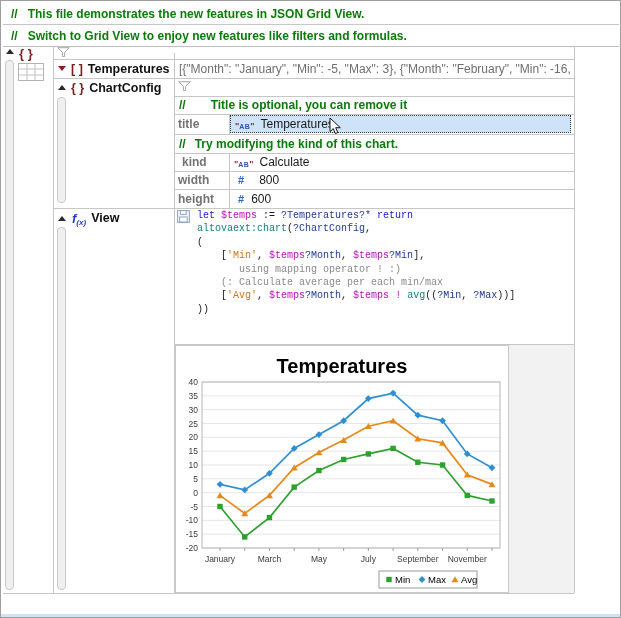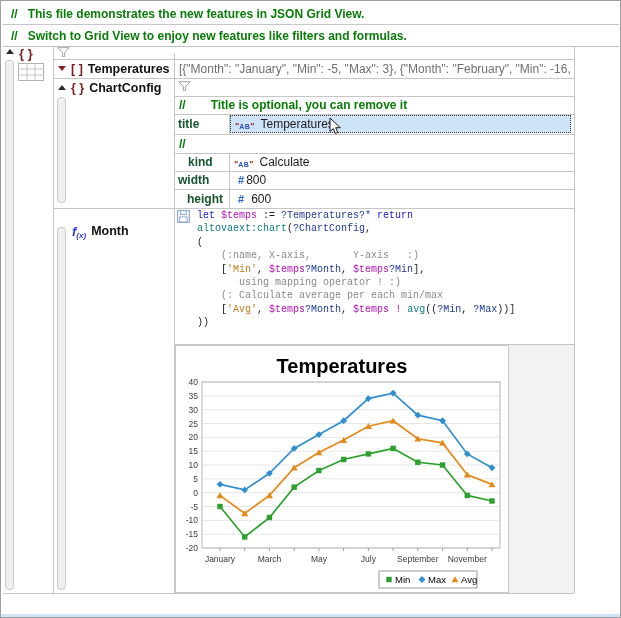--- a/index.html
+++ b/index.html
@@ -6,21 +6,21 @@
   #win{position:relative;width:621px;height:618px;background:#fff;
        border:1px solid #9f9f9f;box-sizing:border-box;overflow:hidden;
        font-family:"Liberation Sans",sans-serif;}
   .abs{position:absolute;}
   .hl{position:absolute;height:1px;background:#c6c6c6;}
   .vl{position:absolute;width:1px;background:#c6c6c6;}
   .comment{color:#0a7c0a;font-weight:600;font-size:12px;line-height:20px;white-space:pre;}
   .maroon{color:#7a2020;font-weight:700;font-size:12.5px;}
   .nodename{color:#111;font-weight:700;font-size:12.5px;}
   .preview{color:#6f6f6f;font-size:12px;white-space:nowrap;}
-  .fieldname{color:#14532d;font-weight:700;font-size:12px;}
+  .fieldname{color:#737373;font-weight:700;font-size:12px;}
   .fieldval{color:#1a1a1a;font-size:12px;}
   .tri{width:0;height:0;display:inline-block;}
   .tri-down-m{border-left:4px solid transparent;border-right:4px solid transparent;border-top:5px solid #8b2020;}
   .tri-up-k{border-left:4px solid transparent;border-right:4px solid transparent;border-bottom:5px solid #2a2a2a;}
   .bar{position:absolute;width:9px;background:#f0f0f0;border:1px solid #c9c9c9;border-radius:4px;box-sizing:border-box;}
   .sel{position:absolute;background:#cfe3f8;border:1px dotted #3c3c3c;box-sizing:border-box;display:flex;align-items:center;}
   .stricon{display:inline-block;font-weight:700;white-space:nowrap;}
   .stricon .q{color:#8a2a2a;font-size:9px;}
   .stricon .ab{color:#2a52b8;font-size:7px;letter-spacing:.4px;}
   .numicon{color:#2e66cc;font-weight:700;font-size:11px;}
@@ -113,63 +113,63 @@
   <div class="sel" style="left:229px;top:114px;width:341px;height:18px;">
     <span class="stricon" style="margin-left:4px;"><span class="q">"</span><span class="ab">AB</span><span class="q">"</span></span>
     <span class="fieldval" style="margin-left:6px;">Temperatures</span>
   </div>
   <svg class="abs" style="left:328px;top:116px;" width="13" height="19" viewBox="0 0 13 19">
     <path d="M1,1 L1,14.6 L4.3,11.6 L6.4,16.6 L8.8,15.5 L6.7,10.7 L11.3,10.7 Z" fill="#ffffff" stroke="#000000" stroke-width="0.9"></path>
   </svg>
 
   <div class="abs cell" style="left:174px;top:133px;width:399px;height:19px;">
     <span class="comment" style="margin-left:4px;">//</span>
+    <span class="comment" style="margin-left:9px;">Try modifying the kind of this chart.</span>
   </div>
 
   <div class="abs cell" style="left:174px;top:152px;width:54px;height:18px;">
-    <span class="fieldname" style="margin-left:13px;">kind</span>
+    <span class="fieldname" style="margin-left:7px;">kind</span>
   </div>
   <div class="abs cell" style="left:229px;top:152px;width:344px;height:18px;">
     <span class="stricon" style="margin-left:4px;"><span class="q">"</span><span class="ab">AB</span><span class="q">"</span></span>
     <span class="fieldval" style="margin-left:6px;">Calculate</span>
   </div>
 
   <div class="abs cell" style="left:174px;top:170px;width:54px;height:18px;">
     <span class="fieldname" style="margin-left:3px;">width</span>
   </div>
   <div class="abs cell" style="left:229px;top:170px;width:344px;height:18px;">
     <span class="numicon" style="margin-left:8px;">#</span>
-    <span class="fieldval" style="margin-left:2px;">800</span>
-  </div>
-
-  <div class="abs cell" style="left:168px;top:188px;width:54px;height:19px;justify-content:flex-end;">
+    <span class="fieldval" style="margin-left:15px;">800</span>
+  </div>
+
+  <div class="abs cell" style="left:174px;top:188px;width:54px;height:19px;">
     <span class="fieldname" style="margin-left:3px;">height</span>
   </div>
   <div class="abs cell" style="left:229px;top:188px;width:344px;height:19px;">
     <span class="numicon" style="margin-left:8px;">#</span>
     <span class="fieldval" style="margin-left:7px;">600</span>
   </div>
 
-  <div class="abs cell" style="left:53px;top:207px;width:120px;height:20px;margin-top:13px;">
+  <div class="abs cell" style="left:53px;top:207px;width:120px;height:20px;">
     <span class="tri tri-up-k" style="margin-left:4px;"></span>
     <span class="fx" style="margin-left:6px;"><span>f</span><span class="sub">(x)</span></span>
-    <span class="nodename" style="margin-left:5px;">Month</span>
+    <span class="nodename" style="margin-left:5px;">View</span>
   </div>
   <div class="bar" style="left:56px;top:226px;height:363px;"></div>
 
   <svg class="abs" style="left:176px;top:209px;" width="13" height="13" viewBox="0 0 13 13">
     <rect x="0.6" y="0.6" width="11.8" height="11.8" fill="#f2f6fb" stroke="#89a6c6"></rect>
     <rect x="3.6" y="0.6" width="5.6" height="3.8" fill="#ffffff" stroke="#89a6c6"></rect>
     <rect x="2.6" y="7" width="7.6" height="5" fill="#ffffff" stroke="#89a6c6"></rect>
   </svg>
   <div id="code">
       <div class="code-line"><span class="tk-kw">let</span><span class="tk-pl"> </span><span class="tk-var">$temps</span><span class="tk-pl"> := </span><span class="tk-pth">?Temperatures?*</span><span class="tk-pl"> </span><span class="tk-kw">return</span></div>
       <div class="code-line"><span class="tk-fn">altovaext:chart</span><span class="tk-pl">(</span><span class="tk-pth">?ChartConfig</span><span class="tk-pl">,</span></div>
       <div class="code-line"><span class="tk-pl">(</span></div>
-      <div class="code-line"><span class="tk-pl">    </span><span class="tk-cm">(:name, X-axis,       Y-axis   :)</span></div>
       <div class="code-line"><span class="tk-pl">    [</span><span class="tk-str">'Min'</span><span class="tk-pl">, </span><span class="tk-var">$temps</span><span class="tk-pth">?Month</span><span class="tk-pl">, </span><span class="tk-var">$temps</span><span class="tk-pth">?Min</span><span class="tk-pl">],</span></div>
       <div class="code-line"><span class="tk-cm">       using mapping operator ! :)</span></div>
       <div class="code-line"><span class="tk-pl">    </span><span class="tk-cm">(: Calculate average per each min/max</span></div>
       <div class="code-line"><span class="tk-pl">    [</span><span class="tk-str">'Avg'</span><span class="tk-pl">, </span><span class="tk-var">$temps</span><span class="tk-pth">?Month</span><span class="tk-pl">, </span><span class="tk-var">$temps</span><span class="tk-pl"> </span><span class="tk-var">!</span><span class="tk-pl"> </span><span class="tk-fn">avg</span><span class="tk-pl">((</span><span class="tk-pth">?Min</span><span class="tk-pl">, </span><span class="tk-pth">?Max</span><span class="tk-pl">))]</span></div>
       <div class="code-line"><span class="tk-pl">))</span></div>
     </div>
 
   <svg class="abs" style="left:174px;top:344px;" width="334" height="248" viewBox="0 0 334 248" id="chart-svg">
       <rect x="0.5" y="0.5" width="333" height="247" fill="#ffffff" stroke="#c9c9c9"></rect>
       <text x="167" y="28" text-anchor="middle" font-size="20" font-weight="bold" fill="#000" font-family="&quot;Liberation Sans&quot;,sans-serif">Temperatures</text>

